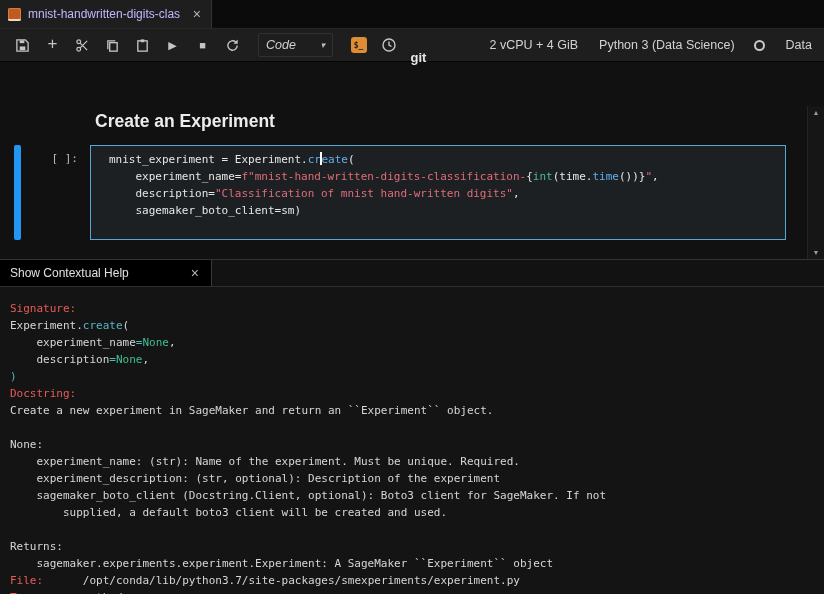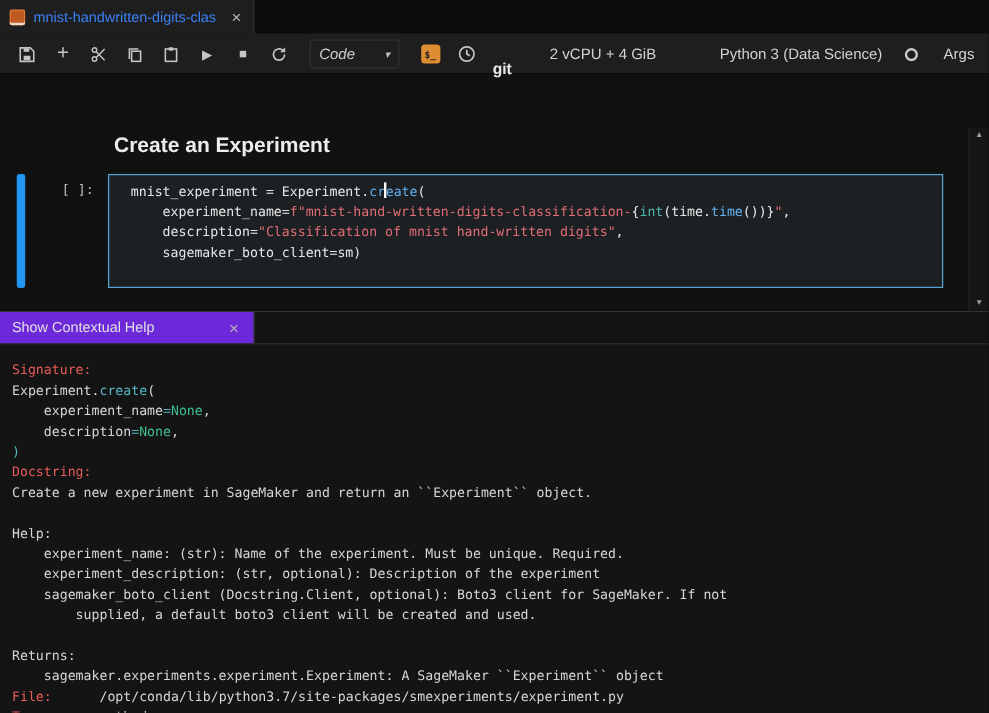--- a/index.html
+++ b/index.html
@@ -7,42 +7,42 @@
               font-family:"Liberation Sans", sans-serif; }
   .window { width:824px; height:594px; display:flex; flex-direction:column; background:#111; }
 
   
   .main-tabbar { height:29px; background:#0b0b0b; display:flex; align-items:stretch;
                  border-bottom:1px solid #262626; flex:none; }
   .tab { width:212px; display:flex; align-items:center; gap:7px; padding:0 8px;
          background:#1e1e1e; border-right:1px solid #333; cursor:pointer; }
   .nb-icon { width:13px; height:13px; flex:none; border-radius:2px; background:#bf5b21;
              box-shadow: inset 0 -4px 0 -2px rgba(245,235,220,.85), inset 0 0 0 1px #d97b3c; }
-  .tab-title { flex:1; font-size:12px; color:#3b82f6; white-space:nowrap; overflow:hidden; }
+  .tab-title { flex:1; font-size:12px; color:#c4b5fd; white-space:nowrap; overflow:hidden; }
   .tab-close { color:#b5b5b5; font-size:14px; line-height:14px; cursor:pointer; padding:0 2px; }
 
   
   .toolbar { height:33px; background:#1e1e1e; display:flex; align-items:center;
              padding:0 10px; gap:5px; flex:none; border-bottom:1px solid #050505; }
   .tbtn { width:25px; height:25px; display:flex; align-items:center; justify-content:center;
           background:none; border:none; cursor:pointer; color:#c5c5c5; flex:none; }
   .glyph { color:#c5c5c5; font-size:11px; }
   .glyph.plus { font-size:17px; font-weight:400; margin-top:-2px; }
   .celltype { display:flex; align-items:center; justify-content:space-between; width:75px;
               height:24px; margin:0 8px; padding:0 7px; border:1px solid #303030; border-radius:2px;
               color:#cfcfcf; font-size:12.5px; cursor:pointer; flex:none;font-style:italic; }
   .chev { font-size:9px; color:#bdbdbd; }
   .term-badge { width:16px; height:16px; border-radius:3px; background:#de8d33; color:#1e1e1e;
                 font-family:"DejaVu Sans Mono",monospace; font-size:8px; font-weight:bold;
                 display:flex; align-items:center; justify-content:center; }
   .git-label { font-size:13px; font-weight:bold; color:#e8e8e8;margin-top:24px; }
   .tb-spacer { flex:1; }
   .tb-label { color:#d2d2d2; font-size:12.5px; white-space:nowrap; cursor:pointer; flex:none; }
   .instance { margin-right:16px; }
-  .kernel { margin-right:14px;margin-left:32px; }
+  .kernel { margin-right:14px; }
   .kernel-status { width:11px; height:11px; border:2px solid #c9c9c9; border-radius:50%;
                    margin-right:16px; flex:none; }
   .share { margin-right:2px; }
 
   
   .notebook { height:153px; flex:none; background:#111; position:relative; overflow:hidden;margin-top:44px; }
   .heading { margin:5px 38px 13px 95px; font-size:17.5px; font-weight:600; color:#ececec; }
   .cell-row { display:flex; margin:0 38px 0 14px; align-items:stretch; }
   .collapser { width:7px; background:#2196f3; border-radius:2px; flex:none; cursor:pointer; }
   .prompt { width:69px; flex:none; text-align:right; padding:7px 12px 0 0;
@@ -67,21 +67,21 @@
               color:#9a9a9a; cursor:pointer; }
   .sb-arrow.top { top:3px; }
   .sb-arrow.bottom { bottom:3px; }
 
   
   .help-panel { flex:1; display:flex; flex-direction:column; background:#141414;
                 border-top:1px solid #333; }
   .help-tabbar { height:27px; flex:none; background:#121212; display:flex; align-items:stretch;
                  border-bottom:1px solid #2e2e2e; }
   .help-tab { width:212px; display:flex; align-items:center; gap:8px; padding:0 10px;
-              background:#6d28d9; border-right:1px solid #3a3a3a; cursor:pointer; }
+              background:#000000; border-right:1px solid #3a3a3a; cursor:pointer; }
   .help-tab-title { flex:1; font-size:12px; color:#e0e0e0; white-space:nowrap; }
   .help-content { flex:1; padding:13px 10px 0 10px; overflow:hidden; }
   .help-content .cl { color:#d6d6d6; }
 </style>
 </head>
 <body>
 
 <div class="window">
 
   <div class="main-tabbar">
@@ -151,21 +151,21 @@
     </button>
     <button class="tbtn">
       <span class="git-label">git</span>
     </button>
 
     <div class="tb-spacer"></div>
 
     <span class="tb-label instance">2 vCPU + 4 GiB</span>
     <span class="tb-label kernel">Python 3 (Data Science)</span>
     <span class="kernel-status"></span>
-    <span class="tb-label share">Args</span>
+    <span class="tb-label share">Data</span>
   </div>
 
   <div class="notebook">
     <div class="heading">Create an Experiment</div>
     <div class="cell-row">
       <div class="collapser"></div>
       <div class="prompt">[ ]:</div>
       <div class="cell">
         <div class="cell-code">
             <div class="cl"><span>mnist_experiment = Experiment.</span><span class="tk-fn">cr</span><span class="tk-cursor"></span><span class="tk-fn">eate</span><span>(</span></div>
@@ -191,21 +191,21 @@
     <div class="help-content">
       <div>
           <div class="cl"><span class="tk-red">Signature:</span></div>
           <div class="cl"><span>Experiment.</span><span class="tk-cyan">create</span><span>(</span></div>
           <div class="cl"><span>    experiment_name</span><span class="tk-cyan">=</span><span class="tk-green">None</span><span>,</span></div>
           <div class="cl"><span>    description</span><span class="tk-cyan">=</span><span class="tk-green">None</span><span>,</span></div>
           <div class="cl"><span class="tk-cyan">)</span></div>
           <div class="cl"><span class="tk-red">Docstring:</span></div>
           <div class="cl"><span>Create a new experiment in SageMaker and return an ``Experiment`` object.</span></div>
           <div class="cl">&nbsp;</div>
-          <div class="cl"><span>Help:</span></div>
+          <div class="cl"><span>None:</span></div>
           <div class="cl"><span>    experiment_name: (str): Name of the experiment. Must be unique. Required.</span></div>
           <div class="cl"><span>    experiment_description: (str, optional): Description of the experiment</span></div>
           <div class="cl"><span>    sagemaker_boto_client (Docstring.Client, optional): Boto3 client for SageMaker. If not</span></div>
           <div class="cl"><span>        supplied, a default boto3 client will be created and used.</span></div>
           <div class="cl">&nbsp;</div>
           <div class="cl"><span>Returns:</span></div>
           <div class="cl"><span>    sagemaker.experiments.experiment.Experiment: A SageMaker ``Experiment`` object</span></div>
           <div class="cl"><span class="tk-red">File:</span><span>      /opt/conda/lib/python3.7/site-packages/smexperiments/experiment.py</span></div>
           <div class="cl"><span class="tk-red">Type:</span><span>      method</span></div>
         </div>

